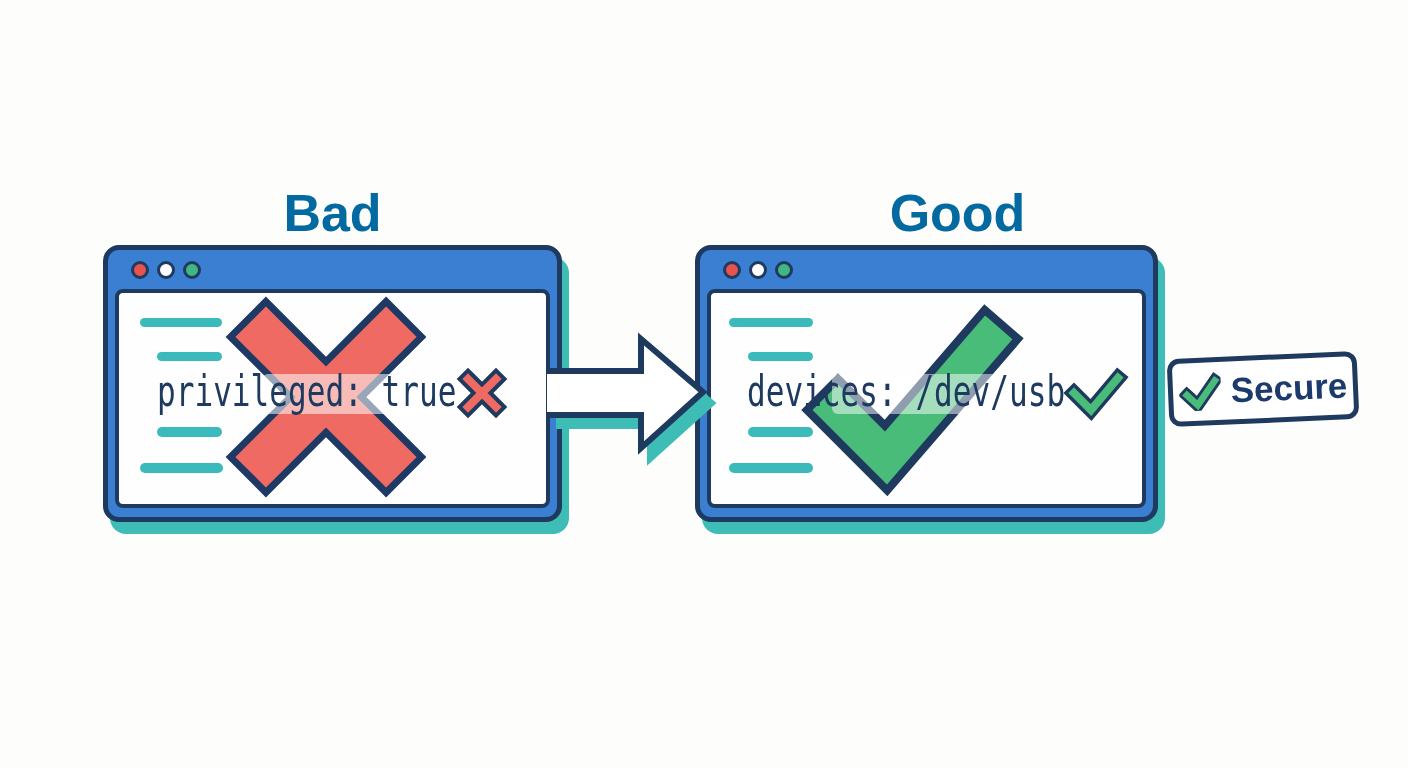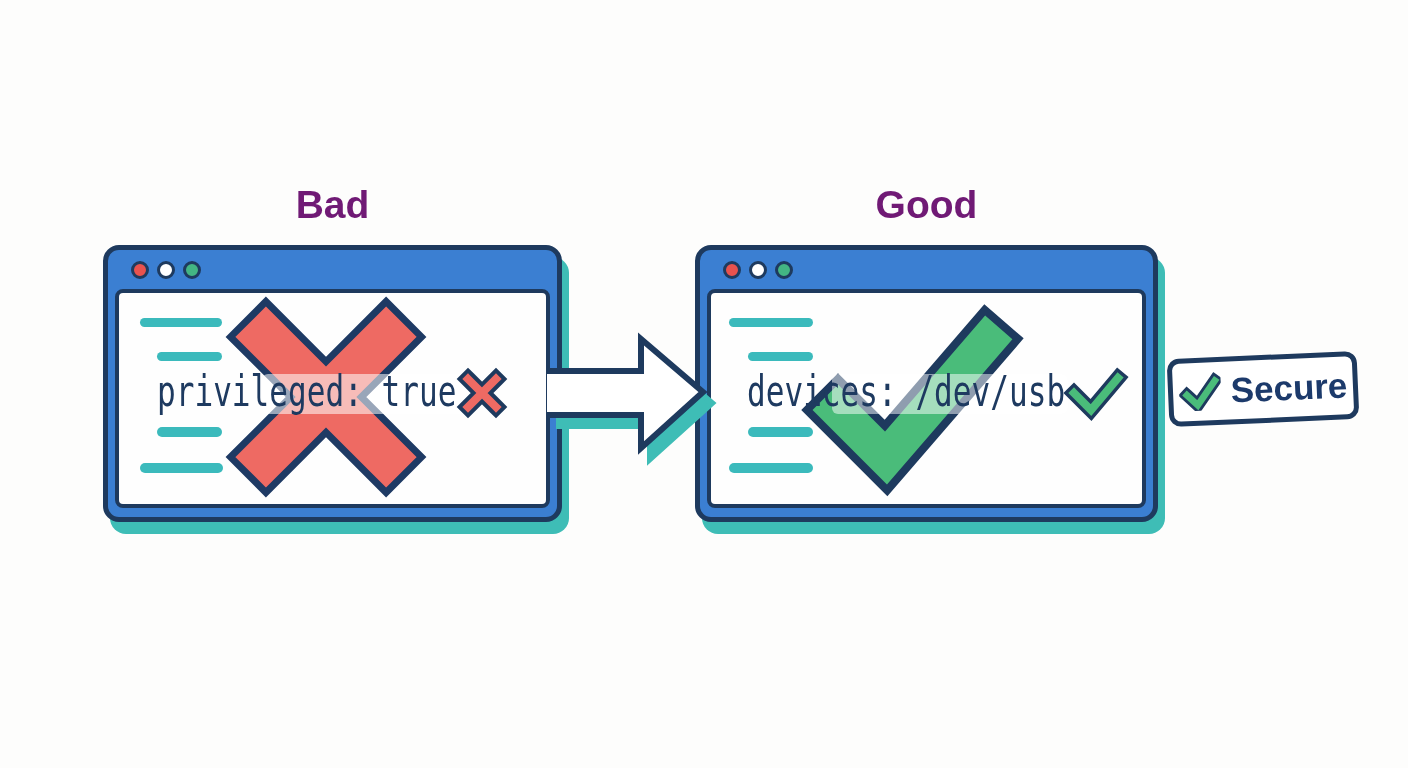--- a/index.html
+++ b/index.html
@@ -3,21 +3,21 @@
 <meta charset="utf-8">
 <style>
   html,body{margin:0;padding:0;}
   body{
     width:1408px;height:768px;position:relative;overflow:hidden;
     background:#fdfdfc;
     font-family:"Liberation Sans", sans-serif;
   }
   .heading{
     position:absolute;top:183px;height:46px;
-    text-align:center;font-size:39px;font-weight:bold;color:#701a75;
+    text-align:center;font-size:52px;font-weight:bold;color:#0369a1;
     letter-spacing:0px;
   }
   .window{
     position:absolute;top:245px;height:277px;box-sizing:border-box;
     background:#3b7fd2;border:5px solid #1e3a5e;border-radius:16px;
     box-shadow:7px 12px 0 #3ebdb6;
   }
   .titlebar{
     height:39px;display:flex;align-items:center;gap:8px;padding-left:23px;
   }
@@ -55,21 +55,21 @@
     z-index:6;
   }
   .badge-label{
     font-size:35px;font-weight:bold;color:#1c3a6b;
   }
 </style>
 </head>
 <body>
 
 <div class="heading" style="left:103px;width:459px;">Bad</div>
-<div class="heading" style="left:695px;width:463px;">Good</div>
+<div class="heading" style="left:726px;width:463px;">Good</div>
 
 <div class="window" style="left:103px;width:459px;">
   <div class="titlebar">
     <div class="dot red"></div>
     <div class="dot white"></div>
     <div class="dot green"></div>
   </div>
   <div class="content"></div>
 </div>
 

